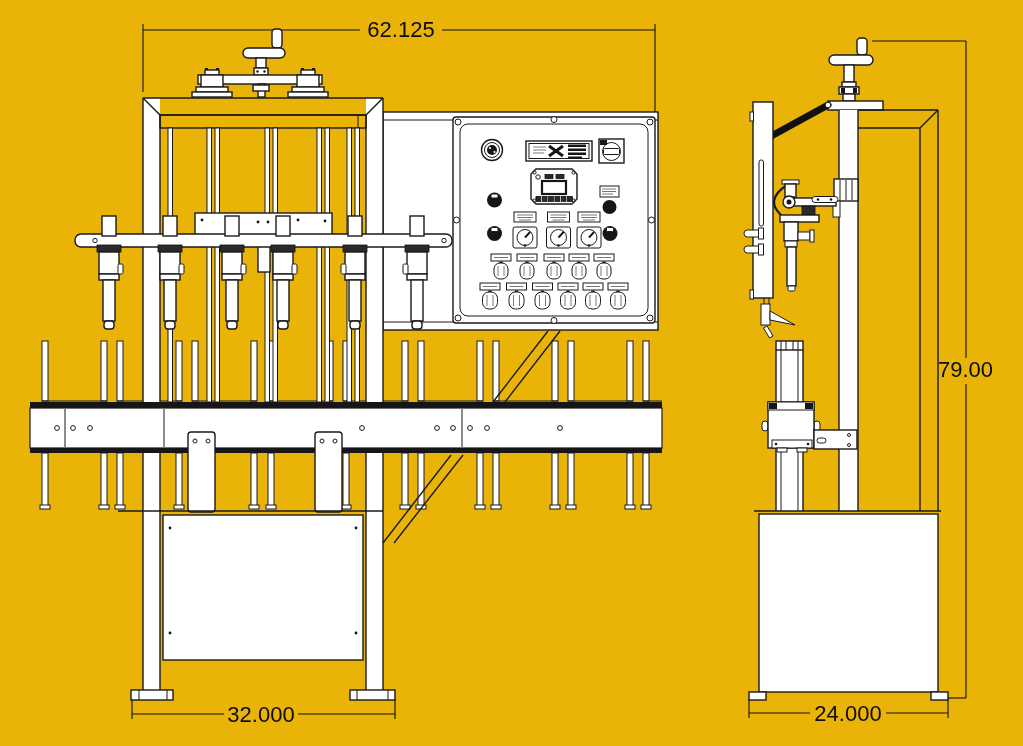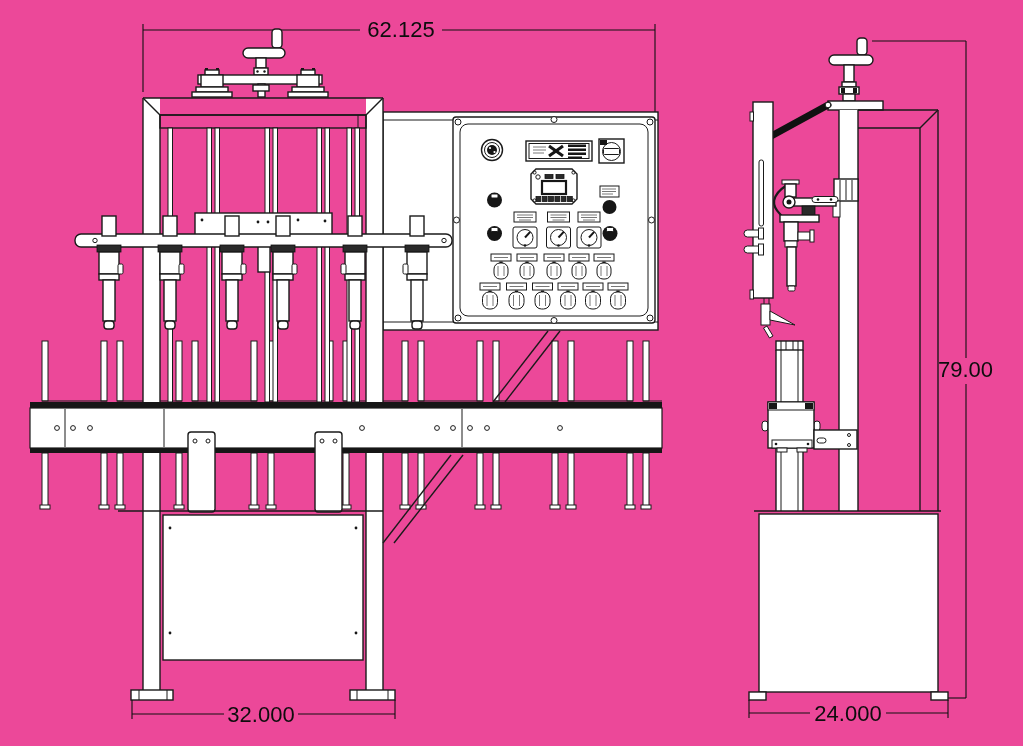--- a/index.html
+++ b/index.html
@@ -1,16 +1,16 @@
 <!DOCTYPE html>
 <html><head>
 <meta charset="utf-8">
 <style>
   html,body{margin:0;padding:0;background:#e8e8e8;}
-  #stage{width:1023px;height:746px;background:#ec4899;position:relative;margin:0 auto;
+  #stage{width:1023px;height:746px;background:#eab308;position:relative;margin:0 auto;
          font-family:"Liberation Sans",sans-serif;}
   svg{display:block;}
   .s  {stroke:#1a1a1a;stroke-width:1.4;fill:none;}
   .s1 {stroke:#1a1a1a;stroke-width:1;fill:none;}
   .sf {stroke:#1a1a1a;stroke-width:1.4;fill:#ffffff;}
   .sf1{stroke:#1a1a1a;stroke-width:1;fill:#ffffff;}
   .blk{fill:#161616;stroke:none;}
   .dk {fill:#2a2a2a;stroke:#111;stroke-width:0.8;}
   .thin{stroke:#555;stroke-width:0.8;fill:none;}
   .dim{stroke:#111;stroke-width:1.1;fill:none;}

